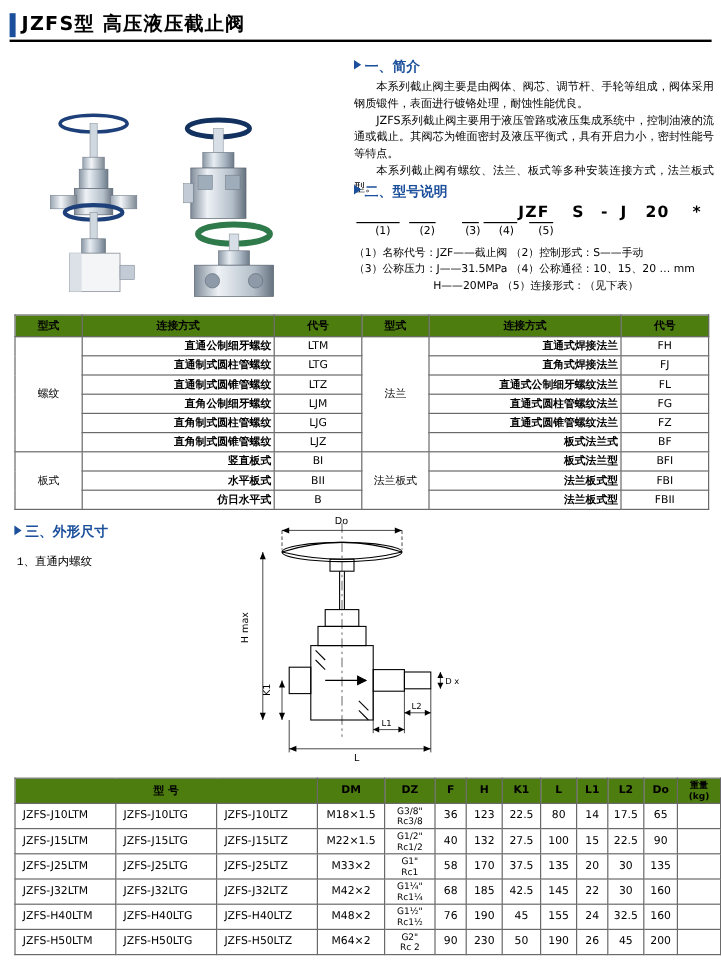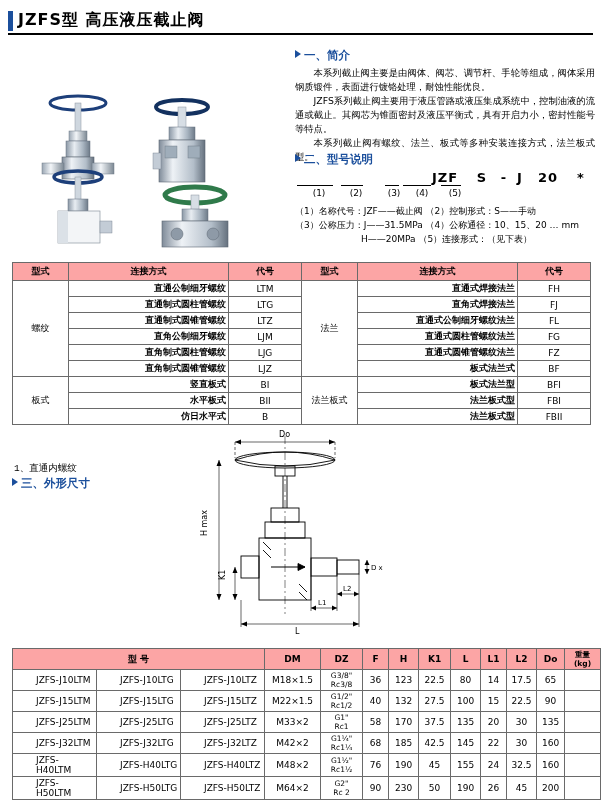--- a/index.html
+++ b/index.html
@@ -93,36 +93,36 @@
   }
   table.grid td, table.grid th {
     border: 1px solid #6a6a6a;
     padding: 1px 2px;
     text-align: center;
     vertical-align: middle;
     height: 16px;
     font-weight: normal;
   }
   table.grid th {
-    background: #fca5a5;
+    background: #4d7c0f;
     font-weight: bold;
     height: 18px;
   }
 
   #conn-table { position: absolute; left: 12px; top: 262px; width: 578px; }
   #conn-table td.lbl { font-weight: bold; text-align: right; }
 
   
   .dim-note {
     position: absolute; left: 14px; top: 462px; font-size: 9.5px; font-family: Liberation Mono, monospace;
   }
   .drawing { position: absolute; left: 175px; top: 428px; width: 280px; height: 215px; }
 
   #spec-table { position: absolute; left: 12px; top: 648px; width: 578px; }
-  #spec-table td.model { text-align: left; padding-left: 23px; }
+  #spec-table td.model { text-align: left; padding-left: 6px; }
 </style>
 </head>
 <body>
 
 <div class="page">
 
   <div class="title-bar">
     <div class="bluebar"></div>
     <div class="title-text">JZFS型 高压液压截止阀</div>
     <div class="title-rule"></div>
@@ -314,21 +314,21 @@
       </tr>
       <tr>
         <td class="lbl">仿日水平式</td>
         <td>B</td>
         <td class="lbl">法兰板式型</td>
         <td>FBII</td>
       </tr>
     </tbody>
   </table>
 
-  <div class="sec-head" style="left:12px; top:436px;margin-top:40px;">
+  <div class="sec-head" style="left:12px; top:436px;">
     <span class="tri"></span><span>三、外形尺寸</span>
   </div>
   <div class="dim-note">1、直通内螺纹</div>
 
   <div class="drawing">
     <svg width="280" height="215" viewBox="0 0 280 215">
       <g stroke="#000" fill="none" stroke-width="0.9">
 
         <path d="M60 32 q50 -16 100 0"></path>
         <path d="M60 32 q50 12 100 0"></path>

